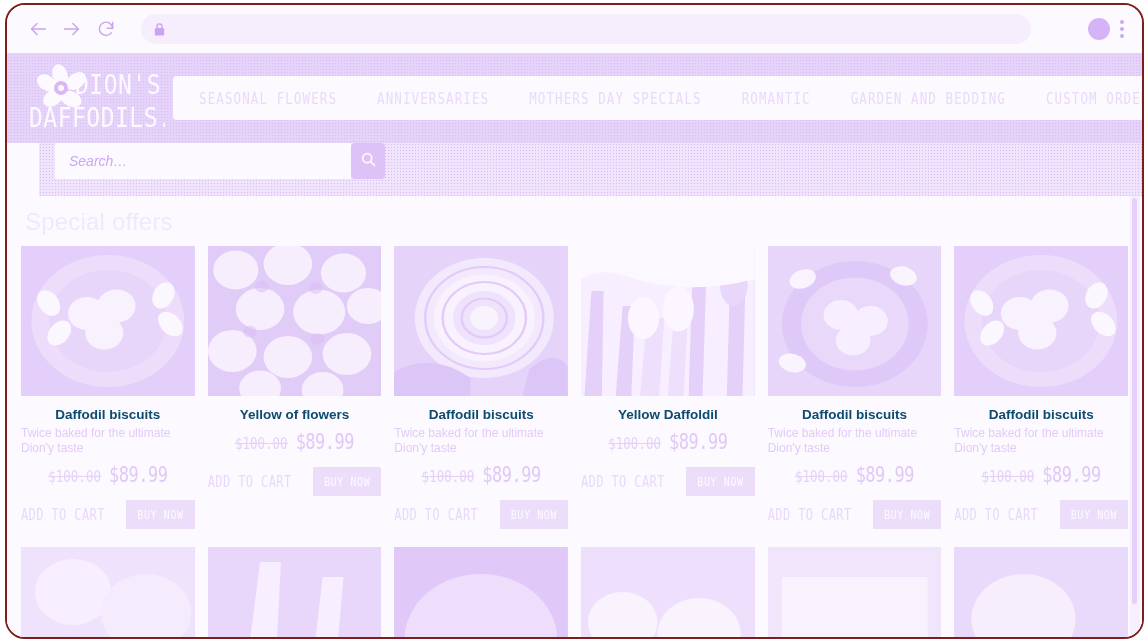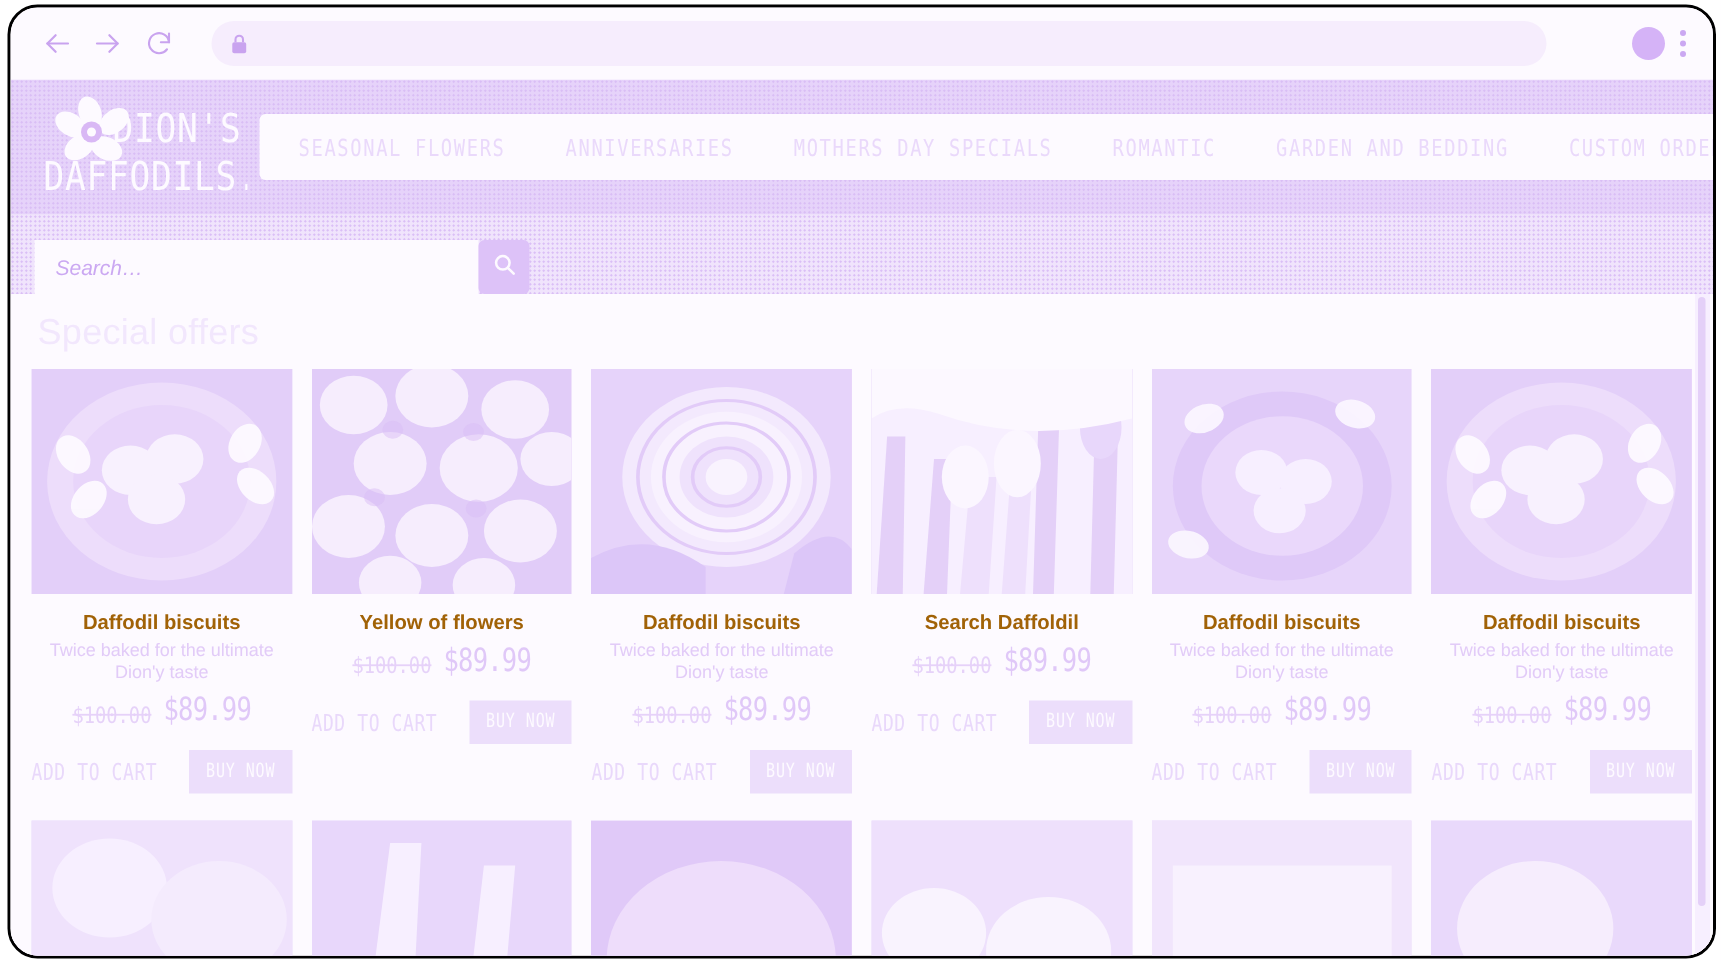--- a/index.html
+++ b/index.html
@@ -13,21 +13,21 @@
   }
 
   
   .browser-window {
     position: absolute;
     left: 5px;
     top: 3px;
     width: 1139px;
     height: 636px;
     background: #fdfaff;
-    border: 2px solid #000000;
+    border: 2px solid #7f1d1d;
     border-radius: 20px;
     overflow: hidden;
   }
 
   
   .browser-chrome {
     position: relative;
     height: 48px;
     background: #fdfaff;
     display: flex;
@@ -122,22 +122,23 @@
     white-space: nowrap;
     text-transform: uppercase;
     transform: scaleY(1.25);
   }
 
   
   .search-band {
     height: 53px;
     background: #f0e4fc;
     display: flex;
-    align-items: flex-end;
+    align-items: flex-start;
     padding-left: 16px;
+    margin-left: 32px;
   }
   .search-wrap {
     display: flex;
     align-items: center;
     width: 330px;
     height: 36px;
   }
   .search-input {
     flex: 1 1 auto;
     height: 36px;
@@ -194,25 +195,24 @@
     position: relative;
     overflow: hidden;
     background: #ead9fb;
   }
   .card-img svg { position: absolute; left: 0; top: 0; width: 100%; height: 100%; }
 
   .card-title {
     text-align: center;
     font-size: 13.5px;
     font-weight: bold;
-    color: #a16207;
+    color: #0c4a6e;
     margin-top: 11px;
   }
   .card-desc {
-    text-align: center;
     font-size: 12px;
     color: #e2cbf8;
     line-height: 1.22;
     margin-top: 4px;
     min-height: 29px;
   }
   .price-row {
     display: flex;
     align-items: flex-end;
     justify-content: center;
@@ -492,21 +492,21 @@
               <g fill="#eee0fc">
                 <path d="M34 100 L38 48 L48 48 L45 100Z"></path>
                 <path d="M50 100 L54 38 L62 38 L59 100Z"></path>
               </g>
               <ellipse cx="36" cy="48" rx="9" ry="14" fill="#fbf6ff"></ellipse>
               <ellipse cx="56" cy="42" rx="9" ry="15" fill="#fbf6ff"></ellipse>
               <ellipse cx="88" cy="26" rx="8" ry="14" fill="#e8d7fb"></ellipse>
               <path d="M0 0 H100 V22 Q60 34 26 20 Q10 14 0 22Z" fill="#fcf8ff"></path>
             </svg>
           </div>
-          <div class="card-title">Search Daffoldil</div>
+          <div class="card-title">Yellow Daffoldil</div>
           <div class="price-row">
             <span class="price-old">$100.00</span>
             <span class="price-new">$89.99</span>
           </div>
           <div class="cta-row">
             <button class="add-cart">ADD TO CART</button>
             <button class="buy-now"><span>BUY NOW</span></button>
           </div>
         </div>
 

